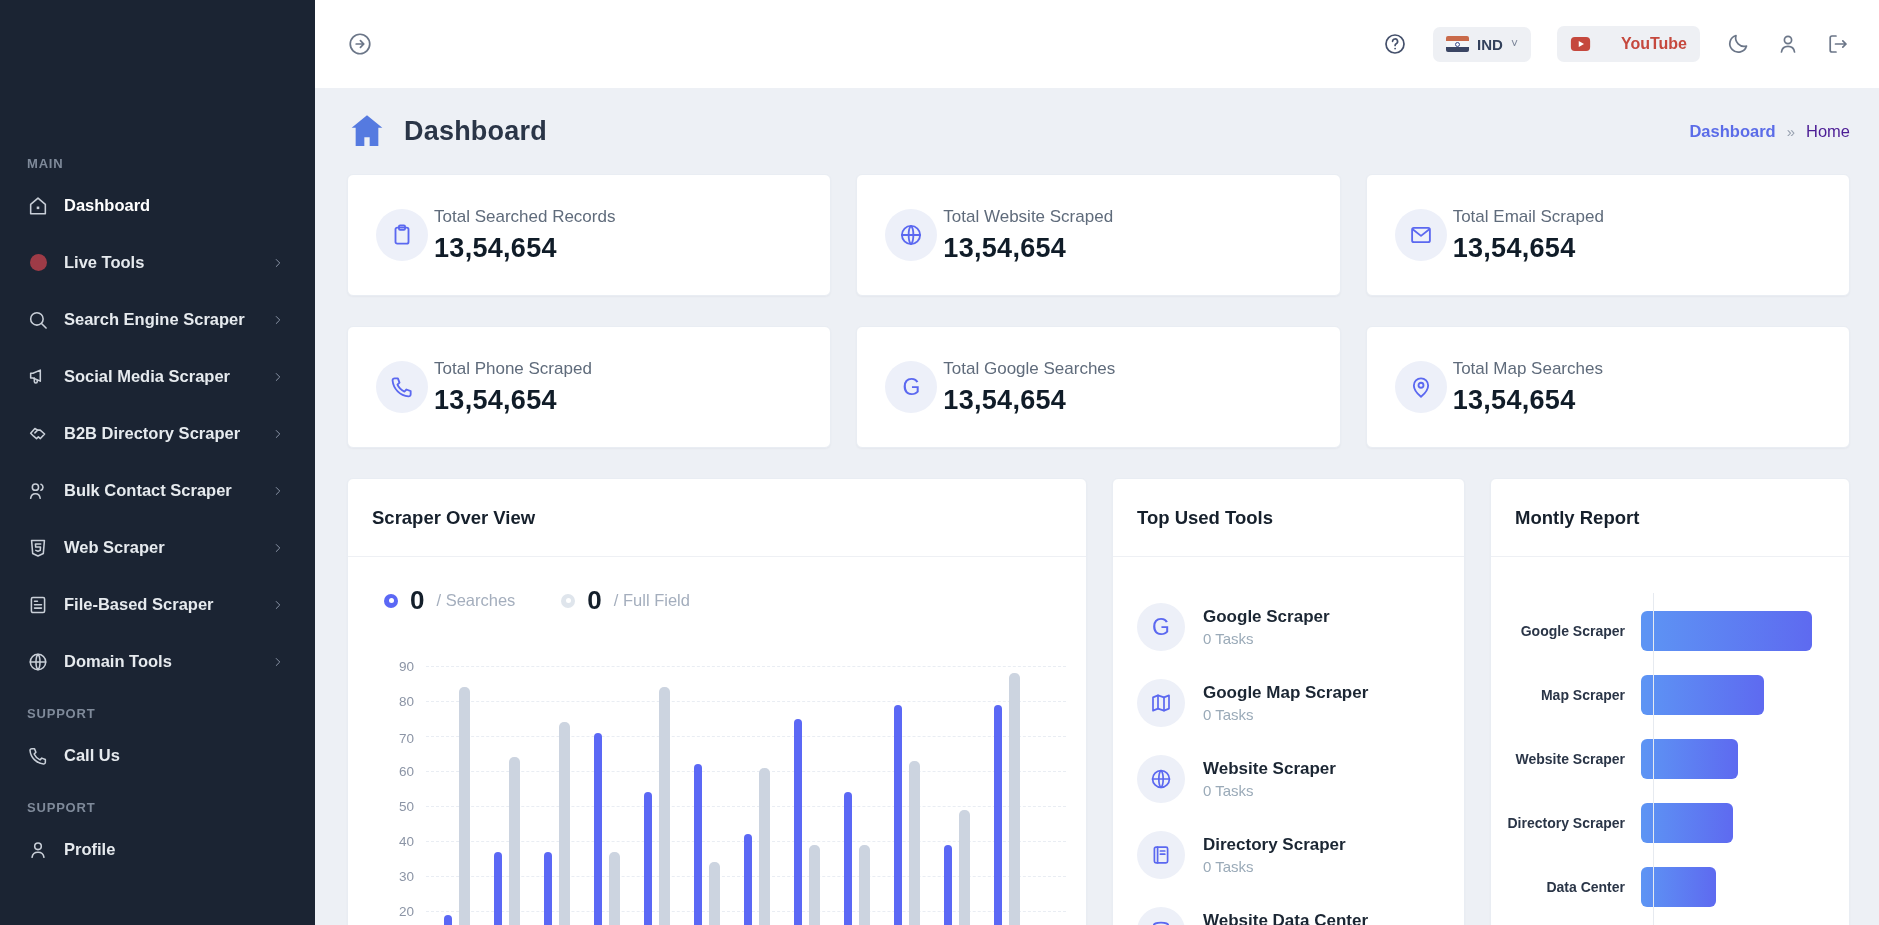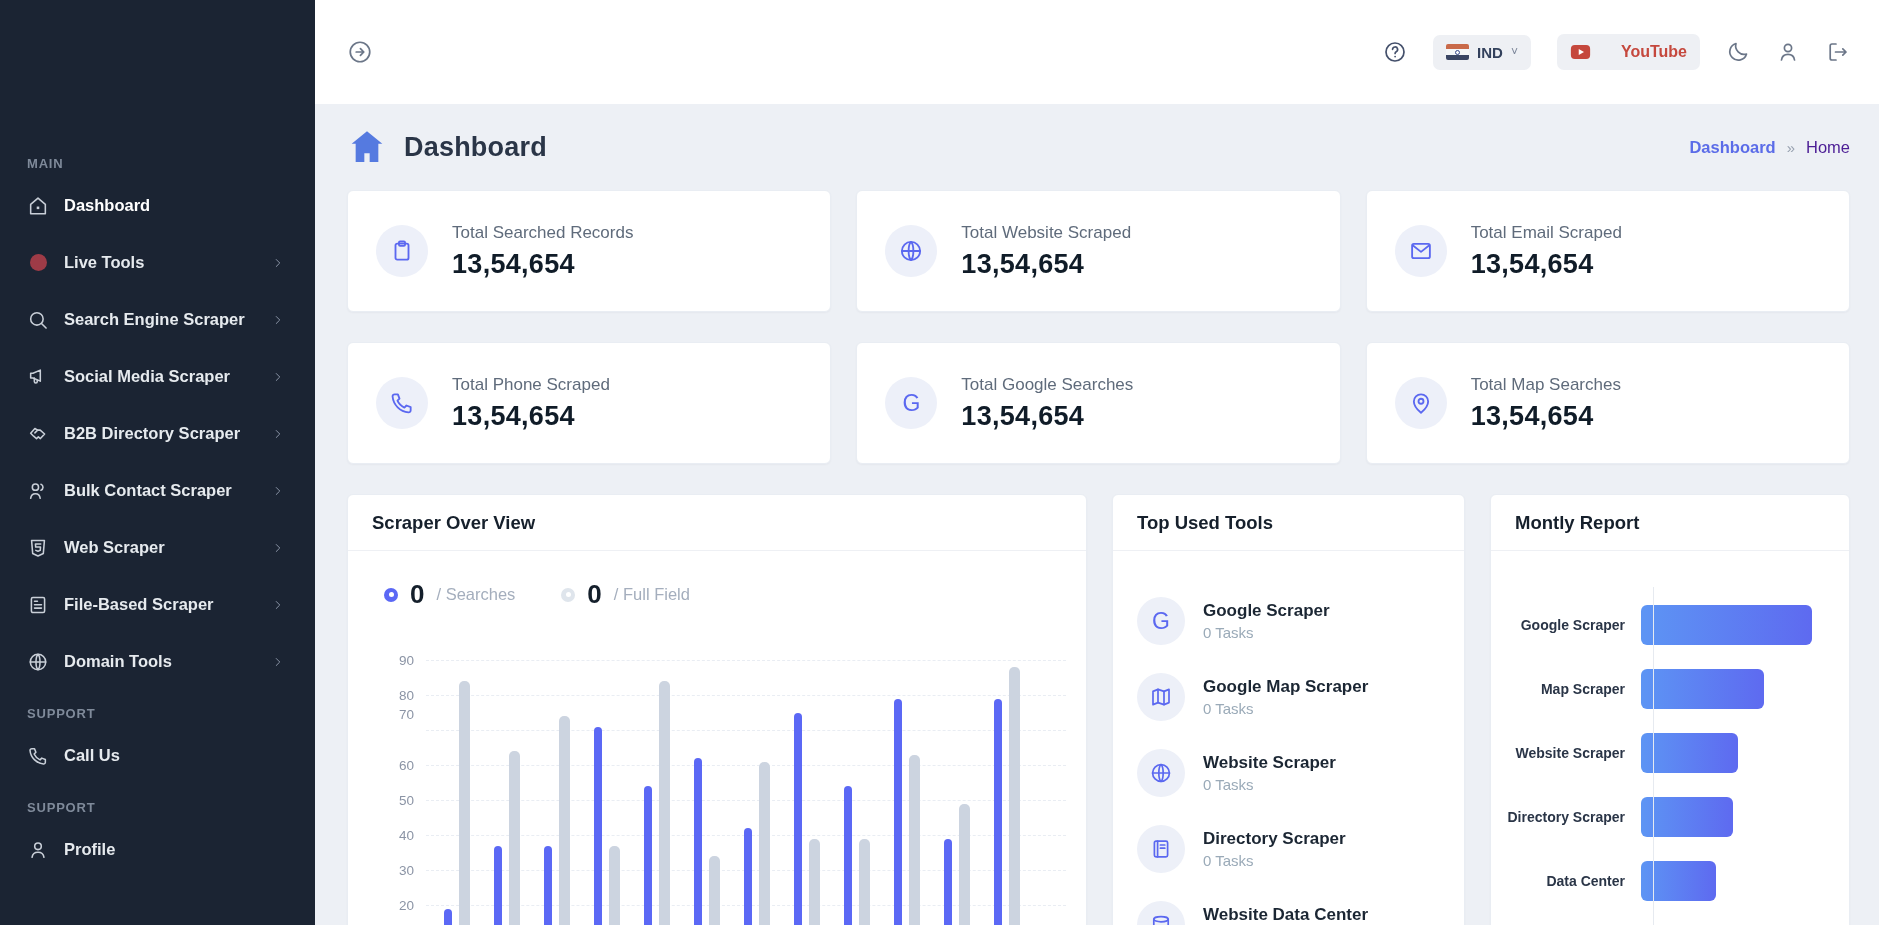--- a/index.html
+++ b/index.html
@@ -13,21 +13,21 @@
   .sb-item { height:57px; display:flex; align-items:center; padding:0 30px 0 27px; color:#e6eaee; cursor:pointer; }
   .sb-item .sb-ico { width:22px; height:22px; margin-right:15px; color:#c9cfd8; display:flex; align-items:center; justify-content:center; flex:none; }
   .sb-item .sb-label { font-size:16.5px; font-weight:600; flex:1; white-space:nowrap; }
   .sb-item.active .sb-label { color:#ffffff; }
   .sb-item .sb-chev { width:14px; height:14px; color:#8a94a6; flex:none; }
   .red-dot { width:17px; height:17px; border-radius:50%; background:#9e3b47; display:block; }
 
   
   .main { position:absolute; left:315px; top:0; width:1564px; height:925px; }
 
-  .topbar { height:104px; background:#ffffff; display:flex; align-items:center; padding:0 29px 0 32px;gap:44px; }
+  .topbar { height:88px; background:#ffffff; display:flex; align-items:center; padding:0 29px 0 32px;gap:44px; }
   .tb-collapse { width:26px; height:26px; color:#6b7688; cursor:pointer; }
   .tb-right { margin-left:auto; display:flex; align-items:center; gap:26px; }
   .tb-icon-btn { width:24px; height:24px; color:#6b7688; cursor:pointer; display:flex; align-items:center; justify-content:center; }
   .tb-help { color:#44506b; }
   .pill { background:#eef0f4; border-radius:7px; display:flex; align-items:center; gap:8px; padding:9px 13px; cursor:pointer; }
   .flag { width:23px; height:16px; display:flex; flex-direction:column; border-radius:2px; overflow:hidden; position:relative; }
   .flag .f1 { flex:1; background:#c96a4a; }
   .flag .f2 { flex:1; background:#f4f6f8; }
   .flag .f3 { flex:1; background:#3a4563; }
   .flag .chakra { position:absolute; left:50%; top:50%; width:5px; height:5px; margin:-2.5px 0 0 -2.5px; border-radius:50%; border:1px solid #3a4a8a; }
@@ -39,31 +39,31 @@
   .title-left { display:flex; align-items:center; gap:17px; }
   .home-badge { width:40px; height:40px; color:#557ae0; }
   .page-title { font-size:27px; font-weight:bold; color:#2a3547; letter-spacing:.2px; }
   .breadcrumb { display:flex; align-items:center; gap:11px; font-size:16.5px; }
   .bc-current { color:#5b6ce8; font-weight:bold; cursor:pointer; }
   .bc-sep { color:#98a1b0; font-size:15px; }
   .bc-parent { color:#4c1d95; cursor:pointer; }
 
   
   .stats { display:grid; grid-template-columns:repeat(3,1fr); column-gap:25px; row-gap:30px; padding:14px 29px 0 32px; }
-  .stat-card { background:#fff; border:1px solid #e9edf3; border-radius:6px; height:122px; display:flex; align-items:center; padding-left:28px; gap:24px; box-shadow:0 1px 2px rgba(16,24,40,.04); }
+  .stat-card { background:#fff; border:1px solid #e9edf3; border-radius:6px; height:122px; display:flex; align-items:center; padding-left:28px; gap:6px; box-shadow:0 1px 2px rgba(16,24,40,.04); }
   .stat-ico { width:52px; height:52px; border-radius:50%; background:#edf0f9; color:#5b68f0; display:flex; align-items:center; justify-content:center; flex:none; }
   .stat-ico svg { width:26px; height:26px; }
   .stat-label { font-size:17px; color:#5f6b7b; }
   .stat-value { font-size:27px; font-weight:bold; color:#101c28; margin-top:6px; letter-spacing:.3px; }
   .g-letter { font-size:23px; color:#5b68f0; font-weight:500; }
 
   
   .panels { display:grid; grid-template-columns:740px 353px 360px; column-gap:25px; padding:30px 29px 0 32px; }
   .panel { background:#fff; border:1px solid #e9edf3; border-radius:6px; height:600px; box-shadow:0 1px 2px rgba(16,24,40,.04); overflow:hidden; }
-  .panel-head { height:56px; display:flex; align-items:center; padding:0 24px; border-bottom:1px solid #eef0f4; }
+  .panel-head { height:78px; display:flex; align-items:center; padding:0 24px; border-bottom:1px solid #eef0f4; }
   .panel-title { font-size:18.5px; font-weight:bold; color:#16202c; }
 
   
   .ov-legend { display:flex; align-items:center; gap:46px; padding:28px 24px 0 36px; }
   .leg-item { display:flex; align-items:center; gap:12px; }
   .leg-dot { width:14px; height:14px; border-radius:50%; display:flex; align-items:center; justify-content:center; }
   .leg-dot i { width:5px; height:5px; border-radius:50%; background:#fff; }
   .leg-value { font-size:26px; font-weight:bold; color:#141f2b; }
   .leg-label { font-size:16.5px; color:#a4aebd; }
   .ov-chart { position:relative; margin:16px 20px 0 24px; height:430px; }
@@ -449,21 +449,21 @@
               <span class="leg-value">0</span>
               <span class="leg-label">/ Full Field</span>
             </div>
           </div>
         <div class="ov-chart" id="ov-chart">
             <div class="grid-line" style="top: 34px;"></div>
             <span class="tick-label" style="top: 34px;">90</span>
             <div class="grid-line" style="top: 69px;"></div>
             <span class="tick-label" style="top: 69px;">80</span>
             <div class="grid-line" style="top: 104px;"></div>
-            <span class="tick-label" style="top: 88px;">70</span>
+            <span class="tick-label" style="top: 106px;">70</span>
             <div class="grid-line" style="top: 139px;"></div>
             <span class="tick-label" style="top: 139px;">60</span>
             <div class="grid-line" style="top: 174px;"></div>
             <span class="tick-label" style="top: 174px;">50</span>
             <div class="grid-line" style="top: 209px;"></div>
             <span class="tick-label" style="top: 209px;">40</span>
             <div class="grid-line" style="top: 244px;"></div>
             <span class="tick-label" style="top: 244px;">30</span>
             <div class="grid-line" style="top: 279px;"></div>
             <span class="tick-label" style="top: 279px;">20</span>

